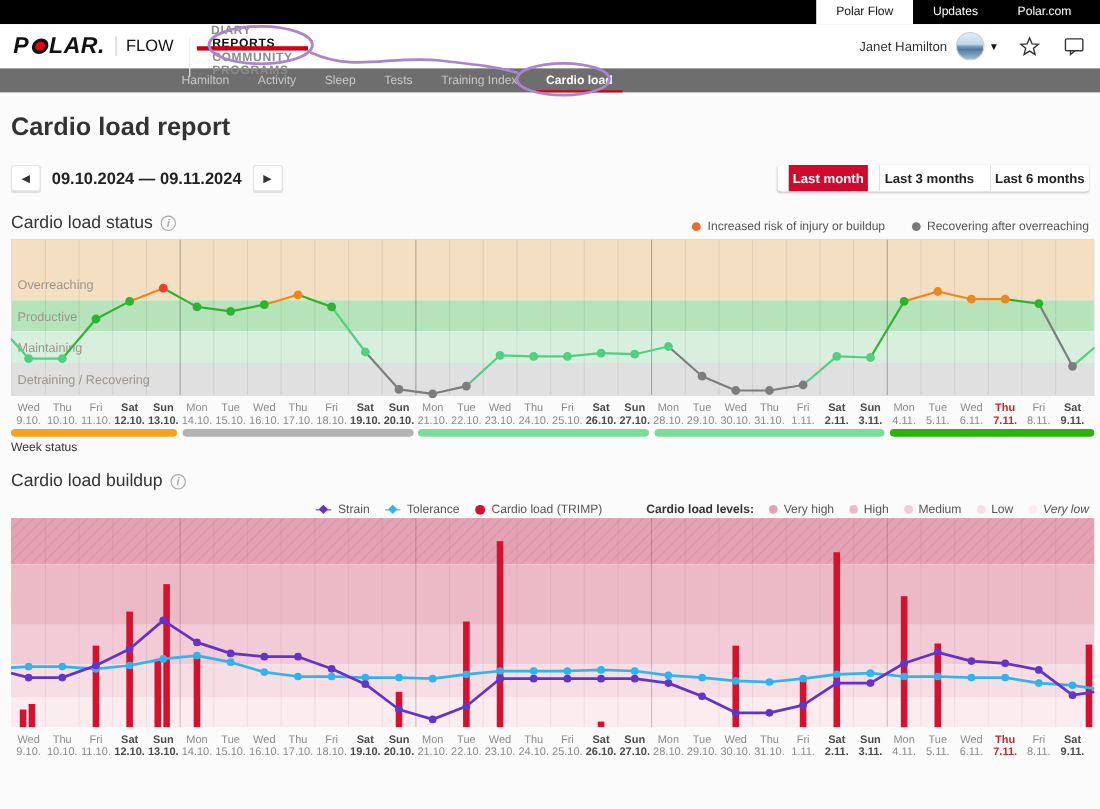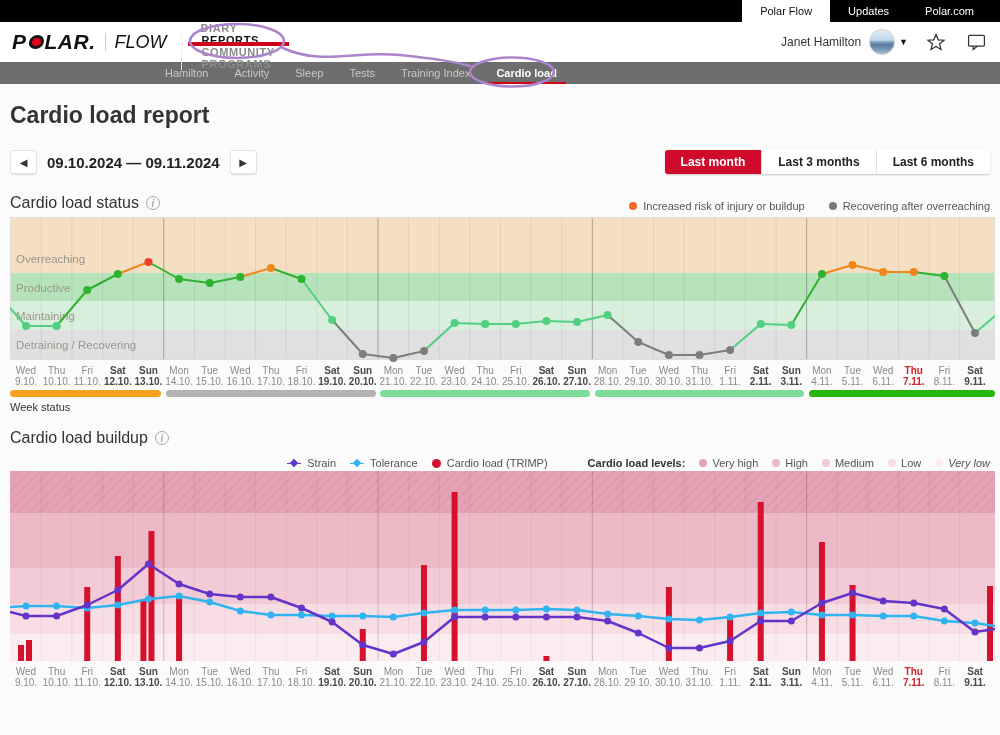--- a/index.html
+++ b/index.html
@@ -8,21 +8,21 @@
   
   .topbar { height:22px; background:#000; display:flex; justify-content:flex-end; align-items:stretch; padding-right:8px; }
   .toptab { font-size:11px; color:#fff; line-height:22px; padding:0 18px; cursor:pointer; }
   .toptab.active { background:#fff; color:#111; }
 
   
   .mainnav { height:40px; background:#fff; display:flex; align-items:stretch; padding:0 12px; position:relative; }
   .logo { display:flex; align-items:center; cursor:pointer; }
   .logo-text { font-size:21px; font-weight:bold; font-style:italic; letter-spacing:.5px; color:#111; }
   .logo-o { display:inline-block; width:15px; height:14px; border:3px solid #151515; background:#e2001a; border-radius:50%; transform:skewX(-10deg); margin:0 1px 0 2px; vertical-align:-1px; }
-  .flow { margin-left:9px; padding-left:9px; border-left:1px solid #ccc; font-size:18px; color:#111; line-height:18px; align-self:center;font-style:italic; }
+  .flow { margin-left:9px; padding-left:9px; border-left:1px solid #ccc; font-size:15px; color:#111; line-height:18px; align-self:center; }
   .navitems { display:flex; align-items:stretch; margin-left:14px;flex-direction:column; }
   .navitem { position:relative; display:flex; align-items:center; padding:0 20px; font-size:11px; font-weight:bold; letter-spacing:.6px; color:#8a8a8a; cursor:pointer; border-left:1px solid #eee; }
   .navitem:first-child { border-left:none; }
   .navitem.active { color:#111; }
   .navitem.active::after { content:""; position:absolute; left:6px; right:6px; bottom:0; height:4px; background:#d10019; }
   .userarea { margin-left:auto; display:flex; align-items:center; gap:8px; }
   .username { font-size:12px; color:#333; }
   .avatar { width:26px; height:26px; border-radius:50%; border:1px solid #cfcfcf; background:linear-gradient(180deg,#dcedf8 0%,#c2d9ec 42%,#7fa3c1 50%,#54789c 62%,#a3bdd2 100%); cursor:pointer; }
   .caret { font-size:9px; color:#111; margin-left:-4px; cursor:pointer; }
   .iconbtn { width:24px; height:24px; display:flex; align-items:center; justify-content:center; cursor:pointer; margin-left:8px; }
@@ -37,21 +37,21 @@
   
   .annotation { position:absolute; left:0; top:0; width:620px; height:95px; pointer-events:none; z-index:40; }
 
   
   .content { padding:0 10px; }
   .pagetitle { font-size:23px; font-weight:700; color:#333; margin-top:18px; }
   .daterow { margin-top:21px; display:flex; align-items:center; }
   .navbtn { width:27px; height:24px; background:#fff; border:1px solid #e3e3e3; border-radius:3px; box-shadow:0 1px 1px rgba(0,0,0,.12); font-size:10px; color:#333; cursor:pointer; }
   .daterange { font-size:15px; font-weight:bold; color:#222; margin:0 10px; }
   .rangegroup { margin-left:auto; display:flex; border-radius:3px; overflow:hidden; box-shadow:0 1px 2px rgba(0,0,0,.22); background:#fff; }
-  .rangegroup button { border:none; background:#fff; padding:5px 16px; font-family:inherit; font-weight:bold; font-size:12px; color:#222; border-left:1px solid #e4e4e4; cursor:pointer; }
+  .rangegroup button { border:none; background:#fff; padding:5px 4px; font-family:inherit; font-weight:bold; font-size:12px; color:#222; border-left:1px solid #e4e4e4; cursor:pointer;margin-left:10px; }
   .rangegroup button:first-child { border-left:none; }
   .rangegroup button.active { background:#cf0a2c; color:#fff; }
 
   .sectionhead { margin-top:20px; display:flex; align-items:flex-end; }
   .sectionhead h2 { font-size:16px; font-weight:400; color:#333; display:flex; align-items:center; }
   .info { display:inline-block; width:14px; height:14px; border:1px solid #a9a9a9; border-radius:50%; color:#a9a9a9; font-size:10px; line-height:13px; text-align:center; font-style:italic; margin-left:7px; font-weight:bold; cursor:pointer; }
   .legend { margin-left:auto; display:flex; align-items:center; gap:24px; font-size:11px; color:#555; }
   .legitem { display:flex; align-items:center; gap:6px; }
   .dot { width:8px; height:8px; border-radius:50%; display:inline-block; }
   .legend2 { display:flex; align-items:center; gap:14px; font-size:11px; color:#555; justify-content:flex-end; margin-top:10px; }

